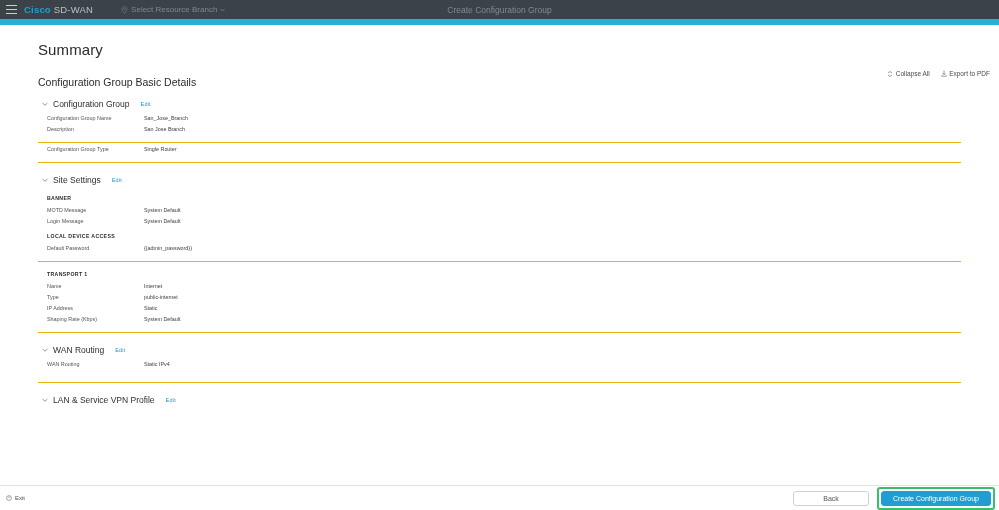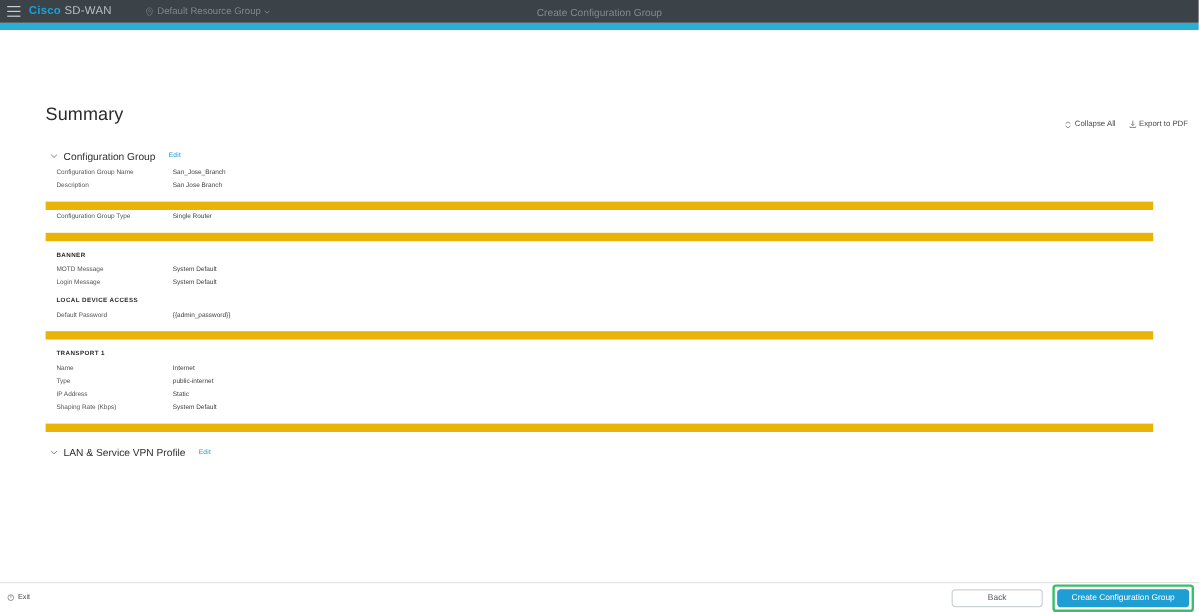--- a/index.html
+++ b/index.html
@@ -37,21 +37,21 @@
     display: flex; align-items: center; justify-content: center;
     color: #808a90; font-size: 8.5px; pointer-events: none;
   }
   .accentbar { height: 6px; width: 999px; background: #27b0d4; }
 
   
   .page {
     position: absolute; top: 25px; left: 0; right: 0; bottom: 25px;
     overflow: hidden; background: #fff;
   }
-  .content { padding: 32px 38px 0 38px; position: relative; margin-top: 30px; }
+  .content { padding: 16px 38px 0 38px; position: relative; }
 
   h1.summary {
     font-size: 15px; font-weight: normal; color: #2b2b2b;
     letter-spacing: .1px; margin-bottom: 18px;
   }
 
   
   .page-actions {
     position: absolute; right: 9px; top: 45px;
     display: flex; align-items: center; gap: 11px;
@@ -60,21 +60,21 @@
   .page-action { display: flex; align-items: center; gap: 2.5px; cursor: pointer; }
   .page-action svg { display: block; }
 
   h2.group-title {
     font-size: 10.5px; font-weight: normal; color: #2b2b2b;
     margin-bottom: 8px;
   }
   h2.group-title.spaced { margin-top: 23px; }
 
   
-  .section { border-bottom: 7px solid #eab308; padding-bottom: 5px; }
+  .section { border-bottom: 1px solid #eab308; padding-bottom: 5px; }
   .section.nb { border-bottom: none; }
   .section-head {
     display: flex; align-items: center; gap: 5px;
     padding: 3px 0 3px 3px;
   }
   .caret {
     width: 7px; height: 7px; flex: 0 0 auto;
     display: flex; align-items: center; justify-content: center;
   }
   .caret svg { display: block; }
@@ -142,21 +142,21 @@
   </div>
   <div class="brand">
     <span class="b1">Cisco</span>
     <span class="b2">SD-WAN</span>
   </div>
   <div class="rg">
     <svg width="7" height="8" viewBox="0 0 7 8">
       <path d="M3.5 0.5C2.1 0.5 1 1.6 1 3c0 1.9 2.5 4.5 2.5 4.5S6 4.9 6 3c0-1.4-1.1-2.5-2.5-2.5z" fill="none" stroke="#6f787e" stroke-width="0.7"></path>
       <circle cx="3.5" cy="2.9" r="0.8" fill="none" stroke="#6f787e" stroke-width="0.6"></circle>
     </svg>
-    <span>Default Resource Group</span>
+    <span>Select Resource Branch</span>
     <svg width="5" height="4" viewBox="0 0 5 4">
       <path d="M0.5 1 L2.5 3 L4.5 1" fill="none" stroke="#7f888e" stroke-width="0.8"></path>
     </svg>
   </div>
   <div class="topnav-title">Create Configuration Group</div>
 </div>
 <div class="accentbar"></div>
 
 <div class="page">
   <div class="content">
@@ -173,20 +173,21 @@
       </div>
       <div class="page-action">
         <svg width="6" height="7" viewBox="0 0 6 7">
           <path d="M3 0.5 V4.5 M1.5 3.2 L3 4.7 L4.5 3.2" fill="none" stroke="#5a5a5a" stroke-width="0.6"></path>
           <path d="M0.6 5.4 V6.2 H5.4 V5.4" fill="none" stroke="#5a5a5a" stroke-width="0.6"></path>
         </svg>
         <span>Export to PDF</span>
       </div>
     </div>
 
+    <h2 class="group-title">Configuration Group Basic Details</h2>
 
     <div class="section">
       <div class="section-head">
         <span class="caret">
           <svg width="6" height="4" viewBox="0 0 6 4">
               <path d="M0.6 1 L3 3.2 L5.4 1" fill="none" stroke="#6b6b6b" stroke-width="0.7"></path>
             </svg>
         </span>
         <span class="section-name">Configuration Group</span>
         <span class="edit-link">Edit</span>
@@ -207,20 +208,29 @@
     <div class="section">
       <div class="sec-body">
         <div class="row">
           <span class="k">Configuration Group Type</span>
           <span class="v">Single Router</span>
         </div>
       </div>
     </div>
 
     <div class="section" style="margin-top:9px;">
+      <div class="section-head">
+        <span class="caret">
+          <svg width="6" height="4" viewBox="0 0 6 4">
+              <path d="M0.6 1 L3 3.2 L5.4 1" fill="none" stroke="#6b6b6b" stroke-width="0.7"></path>
+            </svg>
+        </span>
+        <span class="section-name">Site Settings</span>
+        <span class="edit-link">Edit</span>
+      </div>
       <div class="sec-body">
         <div class="subhead">BANNER</div>
         <div class="row">
           <span class="k">MOTD Message</span>
           <span class="v">System Default</span>
         </div>
         <div class="row">
           <span class="k">Login Message</span>
           <span class="v">System Default</span>
         </div>
@@ -247,20 +257,37 @@
           <span class="k">IP Address</span>
           <span class="v">Static</span>
         </div>
         <div class="row">
           <span class="k">Shaping Rate (Kbps)</span>
           <span class="v">System Default</span>
         </div>
       </div>
     </div>
 
+    <div class="section" style="margin-top:9px;">
+      <div class="section-head">
+        <span class="caret">
+          <svg width="6" height="4" viewBox="0 0 6 4">
+              <path d="M0.6 1 L3 3.2 L5.4 1" fill="none" stroke="#6b6b6b" stroke-width="0.7"></path>
+            </svg>
+        </span>
+        <span class="section-name">WAN Routing</span>
+        <span class="edit-link">Edit</span>
+      </div>
+      <div class="sec-body" style="padding-bottom:8px;">
+        <div class="row">
+          <span class="k">WAN Routing</span>
+          <span class="v">Static IPv4</span>
+        </div>
+      </div>
+    </div>
 
     <div class="section nb" style="margin-top:9px;">
       <div class="section-head">
         <span class="caret">
           <svg width="6" height="4" viewBox="0 0 6 4">
               <path d="M0.6 1 L3 3.2 L5.4 1" fill="none" stroke="#6b6b6b" stroke-width="0.7"></path>
             </svg>
         </span>
         <span class="section-name">LAN &amp; Service VPN Profile</span>
         <span class="edit-link">Edit</span>

